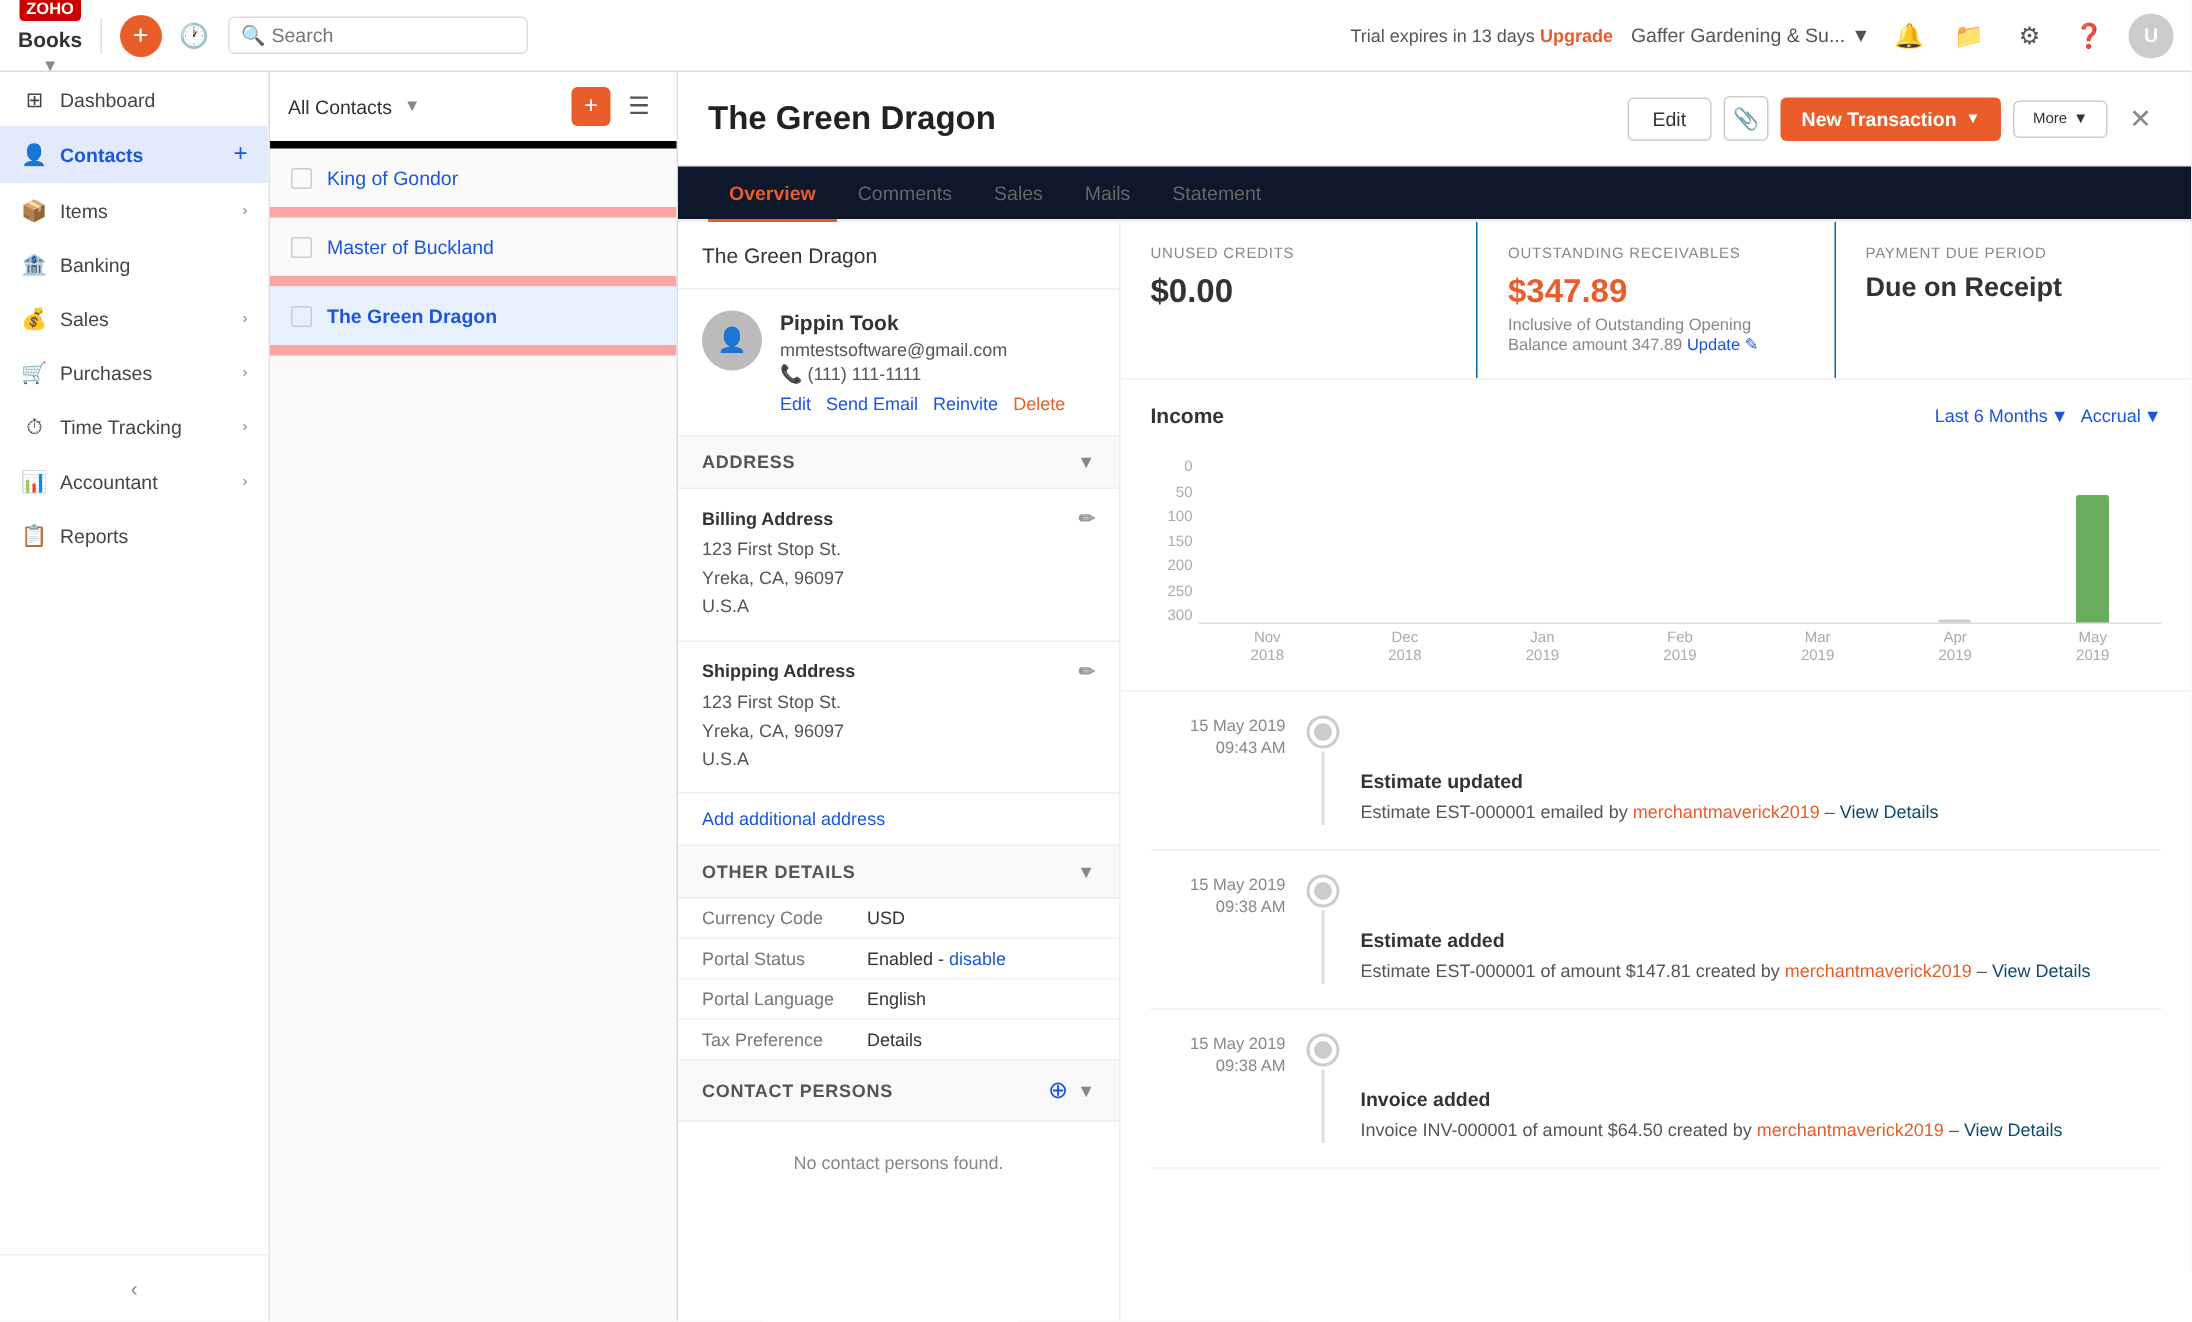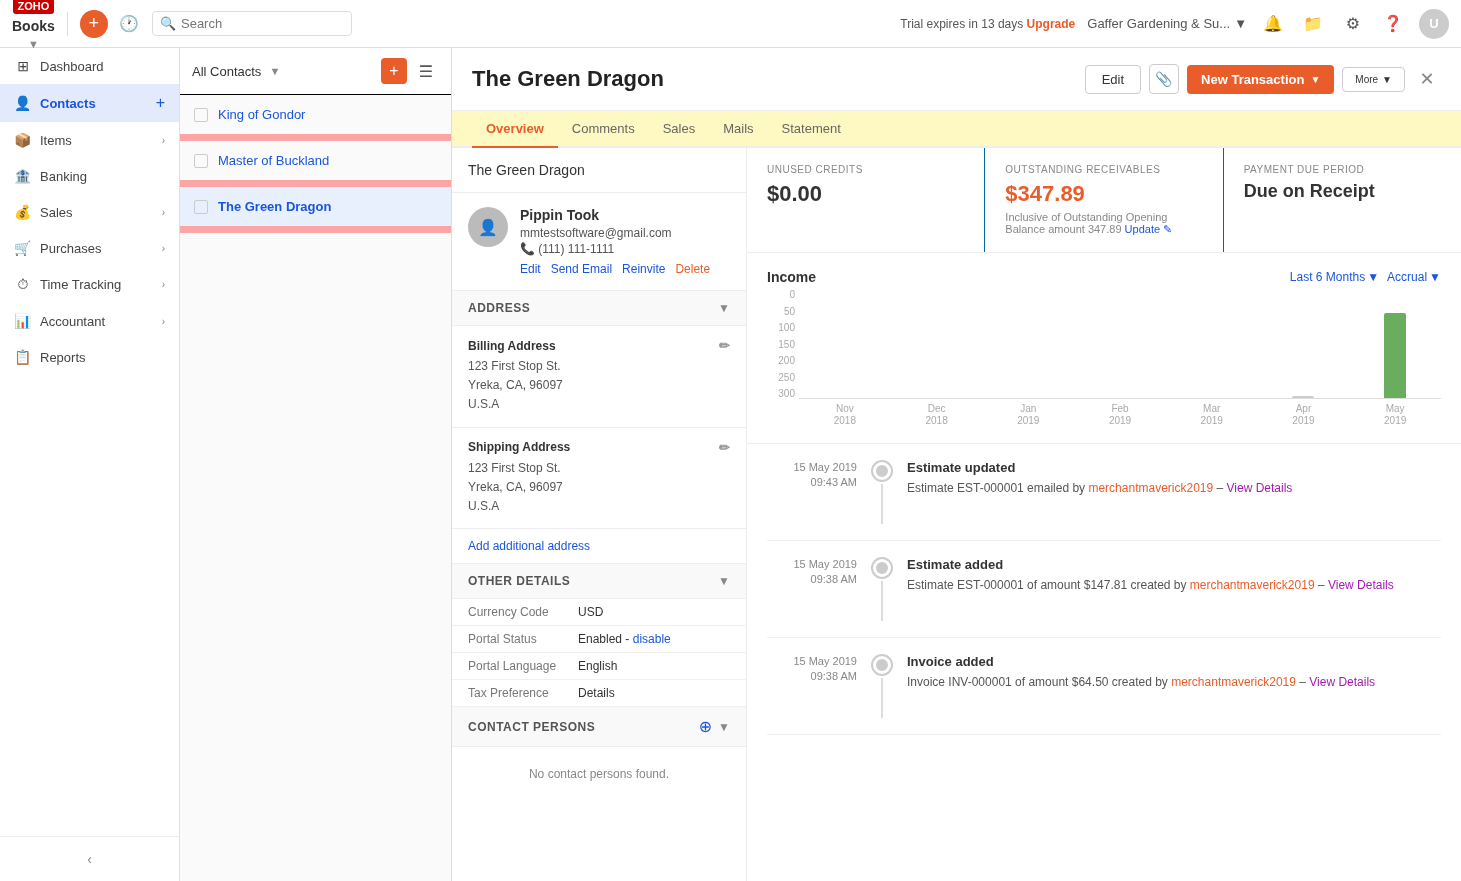--- a/index.html
+++ b/index.html
@@ -29,21 +29,21 @@
     .sidebar { width: 180px; background: #fff; border-right: 1px solid #e0e0e0; display: flex; flex-direction: column; flex-shrink: 0; overflow-y: auto; }
     .sidebar-item { display: flex; align-items: center; padding: 10px 14px; cursor: pointer; color: #444; font-size: 13px; gap: 8px; }
     .sidebar-item .icon { font-size: 14px; width: 18px; text-align: center; }
     .sidebar-item .arrow { margin-left: auto; font-size: 10px; color: #888; }
     .sidebar-item.contacts-item { background: #e3eafc; color: #1a56db; font-weight: 700; }
     .sidebar-bottom { margin-top: auto; padding: 8px; border-top: 1px solid #eee; }
     .collapse-btn { display: flex; align-items: center; justify-content: center; padding: 6px; cursor: pointer; color: #888; font-size: 14px; }
 
     
     .contacts-panel { width: 272px; background: #fafafa; border-right: 1px solid #ddd; display: flex; flex-direction: column; flex-shrink: 0; }
-    .contacts-panel-header { display: flex; align-items: center; padding: 10px 12px; border-bottom: 1px solid #000000; gap: 8px; background: #fff; }
+    .contacts-panel-header { display: flex; align-items: center; padding: 10px 12px; border-bottom: 5px solid #000000; gap: 8px; background: #fff; }
     .contacts-panel-header .label { font-size: 13px; color: #333; font-weight: 500; }
     .contacts-panel-header .chevron { font-size: 11px; color: #888; }
     .contacts-panel-header .actions { margin-left: auto; display: flex; gap: 6px; }
     .add-contact-btn { width: 26px; height: 26px; background: #e85d2a; border-radius: 4px; color: #fff; display: flex; align-items: center; justify-content: center; font-size: 16px; cursor: pointer; border: none; }
     .menu-btn { width: 26px; height: 26px; display: flex; align-items: center; justify-content: center; cursor: pointer; color: #555; font-size: 16px; }
     .contact-list { flex: 1; overflow-y: auto; }
     .contact-item { display: flex; align-items: center; padding: 12px 14px; border-bottom: 7px solid #fca5a5; cursor: pointer; gap: 10px; }
     .contact-item.active { background: #e8f0fe; }
     .contact-checkbox { width: 14px; height: 14px; border: 1px solid #ccc; border-radius: 2px; flex-shrink: 0; }
     .contact-name { font-size: 13px; color: #1a56db; }
@@ -57,21 +57,21 @@
     .contact-title { font-size: 22px; font-weight: 600; color: #222; flex: 1; }
     .contact-header-actions { display: flex; align-items: center; gap: 8px; }
     .btn-edit { padding: 6px 16px; border: 1px solid #ccc; background: #fff; border-radius: 4px; cursor: pointer; font-size: 13px; color: #333; }
     .btn-attach { width: 30px; height: 30px; display: flex; align-items: center; justify-content: center; border: 1px solid #ccc; border-radius: 4px; cursor: pointer; color: #555; font-size: 14px; }
     .btn-new-transaction { display: flex; align-items: center; gap: 6px; padding: 7px 14px; background: #e85d2a; color: #fff; border: none; border-radius: 4px; cursor: pointer; font-size: 13px; font-weight: 600; }
     .btn-new-transaction .arrow { font-size: 10px; }
     .btn-more { padding: 6px 12px; border: 1px solid #ccc; background: #fff; border-radius: 4px; cursor: pointer; font-size: 10px; color: #333; display: flex; align-items: center; gap: 4px; }
     .btn-close { width: 28px; height: 28px; display: flex; align-items: center; justify-content: center; cursor: pointer; color: #888; font-size: 18px; }
 
     
-    .contact-tabs { display: flex; border-bottom: 2px solid #eee; padding: 0 20px; background: #fef9c3; flex-shrink: 0; }
+    .contact-tabs { display: flex; border-bottom: 2px solid #eee; padding: 0 20px; background: #0f172a; flex-shrink: 0; }
     .tab { padding: 10px 14px; cursor: pointer; font-size: 13px; color: #666; border-bottom: 2px solid transparent; margin-bottom: -2px; }
     .tab.active { color: #e85d2a; border-bottom-color: #e85d2a; font-weight: 600; }
 
     
     .content-area { display: flex; flex: 1; overflow: hidden; }
 
     
     .left-panel { width: 295px; flex-shrink: 0; overflow-y: auto; border-right: 1px solid #eee; padding: 0; }
     .contact-name-section { padding: 14px 16px; border-bottom: 1px solid #eee; font-size: 14px; font-weight: 500; color: #333; }
 
@@ -117,41 +117,41 @@
     .stat-box:last-child { border-right: none; }
     .stat-label { font-size: 10px; text-transform: uppercase; letter-spacing: 0.5px; color: #888; margin-bottom: 6px; }
     .stat-value { font-size: 22px; font-weight: 700; color: #333; }
     .stat-value.outstanding { color: #e85d2a; }
     .stat-value.due { font-size: 18px; color: #333; }
     .stat-sub { font-size: 11px; color: #888; margin-top: 4px; }
     .stat-sub a { color: #1a56db; text-decoration: none; }
 
     
     .income-section { padding: 16px 20px; border-bottom: 1px solid #eee; }
-    .income-header { display: flex; align-items: center; margin-bottom: 4px; }
+    .income-header { display: flex; align-items: center; margin-bottom: 21px; }
     .income-title { font-size: 14px; font-weight: 600; color: #333; flex: 1; }
     .income-filters { display: flex; gap: 8px; }
     .income-filter { font-size: 12px; color: #1a56db; cursor: pointer; display: flex; align-items: center; gap: 2px; }
     .chart-yaxis { display: flex; flex-direction: column-reverse; justify-content: space-between; height: 110px; width: 32px; font-size: 10px; color: #aaa; text-align: right; padding-right: 4px; flex-shrink: 0; }
     .chart-month { display: flex; flex-direction: column; align-items: center; flex: 1; }
     .chart-bar { width: 22px; background: #ccc; border-radius: 2px 2px 0 0; }
     .chart-bar.highlight { background: #6aad5e; }
     .chart-month-label { font-size: 10px; color: #aaa; margin-top: 4px; text-align: center; line-height: 1.2; }
 
     
     .timeline { padding: 0 20px; }
     .timeline-item { display: flex; gap: 16px; padding: 16px 0; border-bottom: 1px solid #f0f0f0; }
     .timeline-date { font-size: 11px; color: #888; text-align: right; width: 90px; flex-shrink: 0; line-height: 1.4; }
     .timeline-dot-area { display: flex; flex-direction: column; align-items: center; }
     .timeline-dot { width: 18px; height: 18px; border-radius: 50%; background: #ccc; border: 3px solid #fff; box-shadow: 0 0 0 2px #ccc; flex-shrink: 0; margin-top: 2px; }
     .timeline-line { width: 2px; flex: 1; background: #ddd; margin-top: 4px; min-height: 40px; }
-    .timeline-content { flex: 1; }
+    .timeline-content { flex: 1; margin-top: 36px; }
     .timeline-event-title { font-size: 13px; font-weight: 600; color: #333; margin-bottom: 4px; }
     .timeline-event-desc { font-size: 12px; color: #555; line-height: 1.5; }
-    .timeline-event-desc a { color: #a21caf; text-decoration: none; }
+    .timeline-event-desc a { color: #0c4a6e; text-decoration: none; }
     .timeline-event-desc .by { color: #e85d2a; }
   </style>
 </head>
 <body>
 
 <div class="top-nav">
   <div class="zoho-logo">
     <span style="background:#c00;color:#fff;padding:2px 5px;border-radius:3px;font-size:11px;font-weight:bold;">ZOHO</span>
     <span class="books">Books</span>
     <span class="chevron">▼</span>

